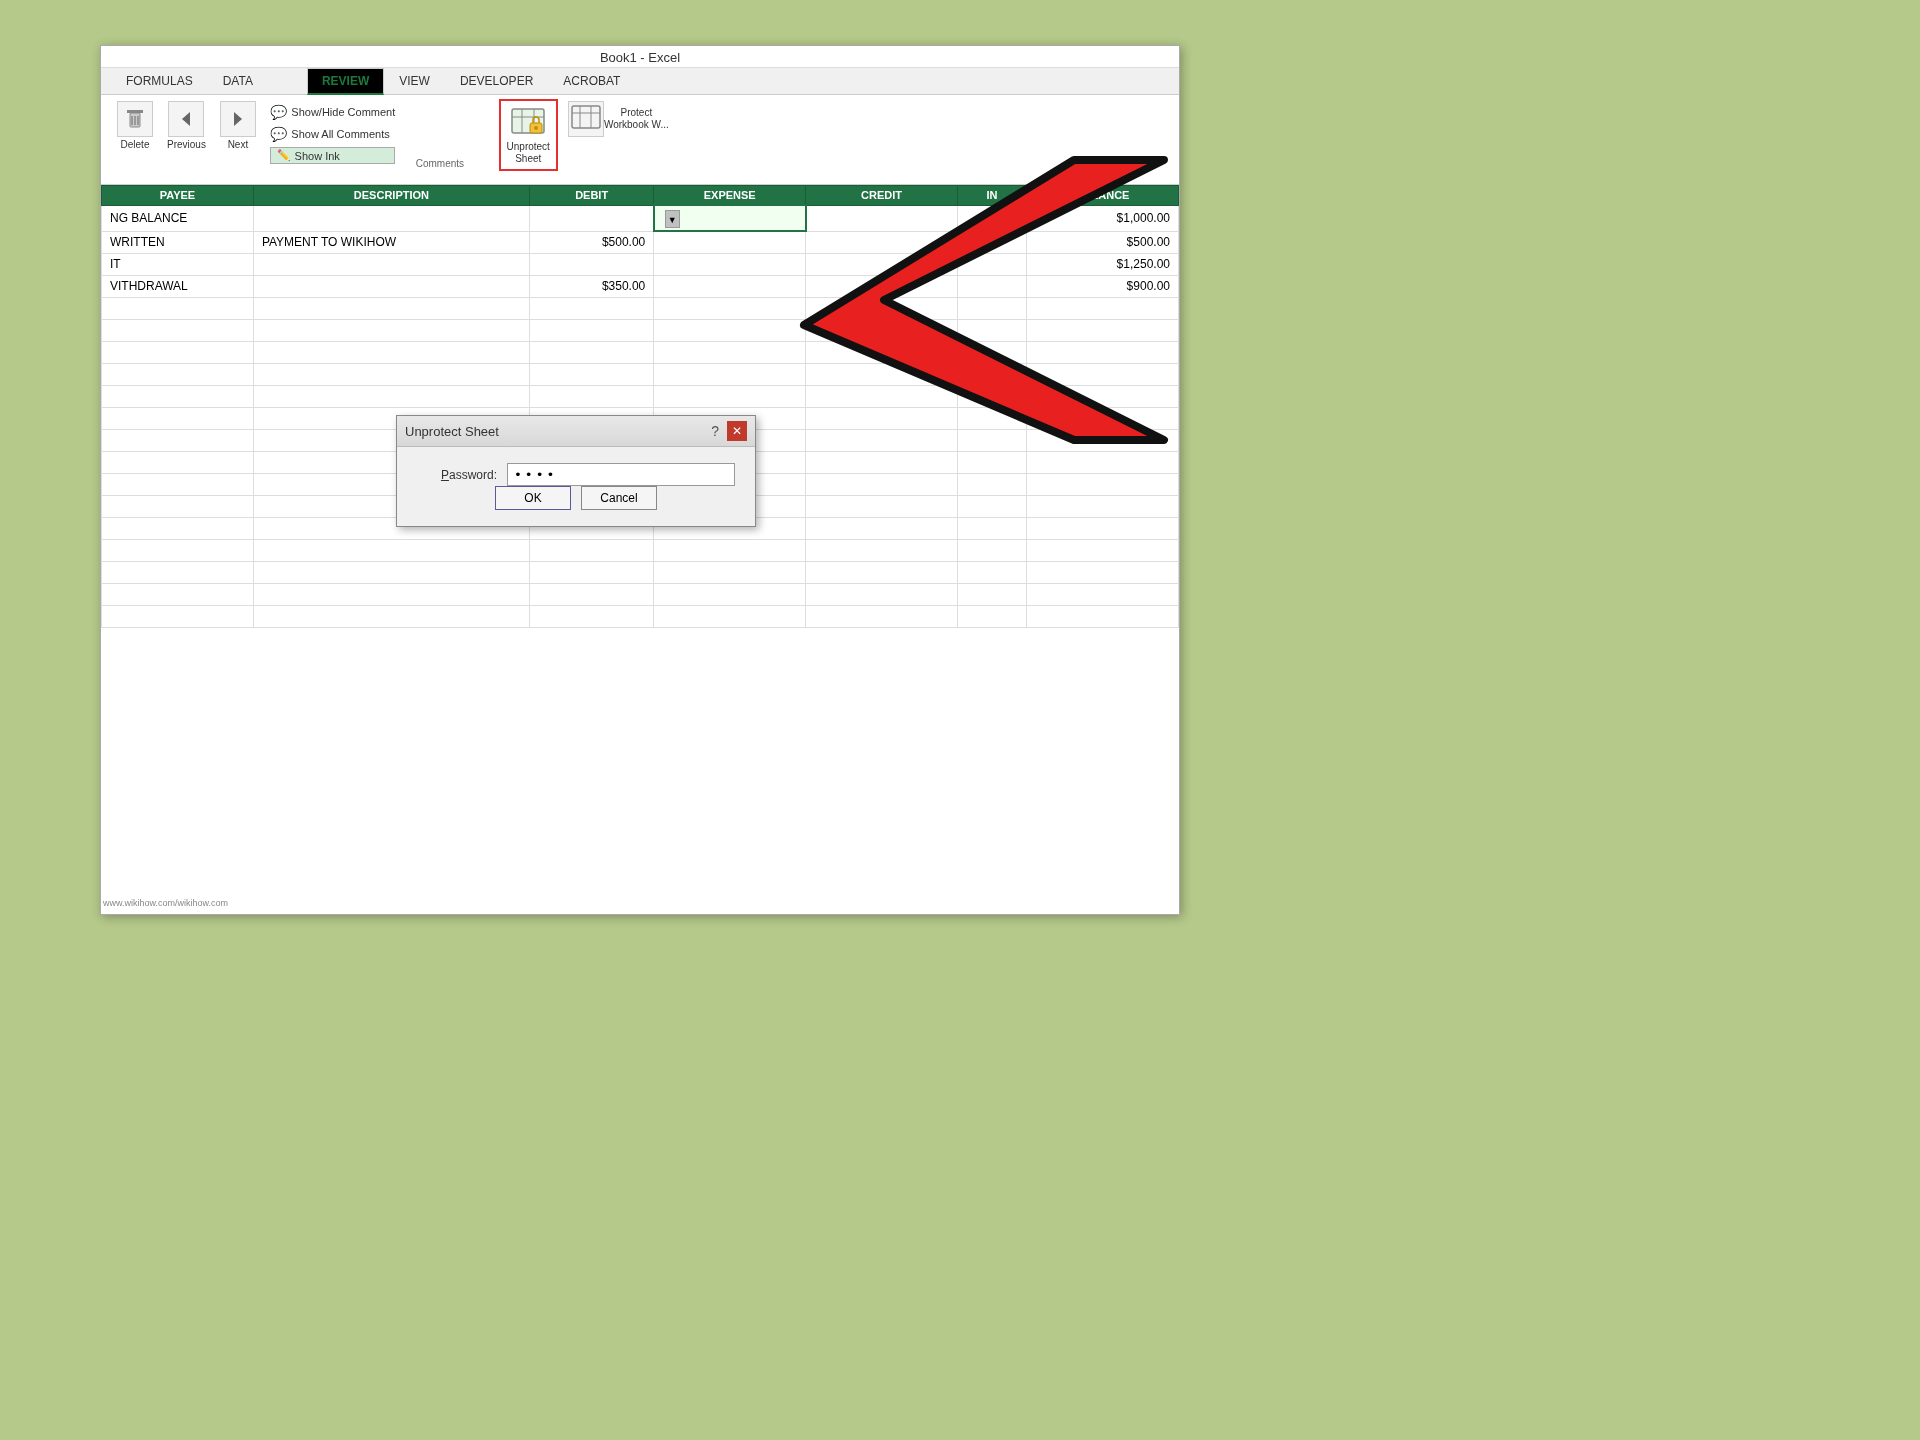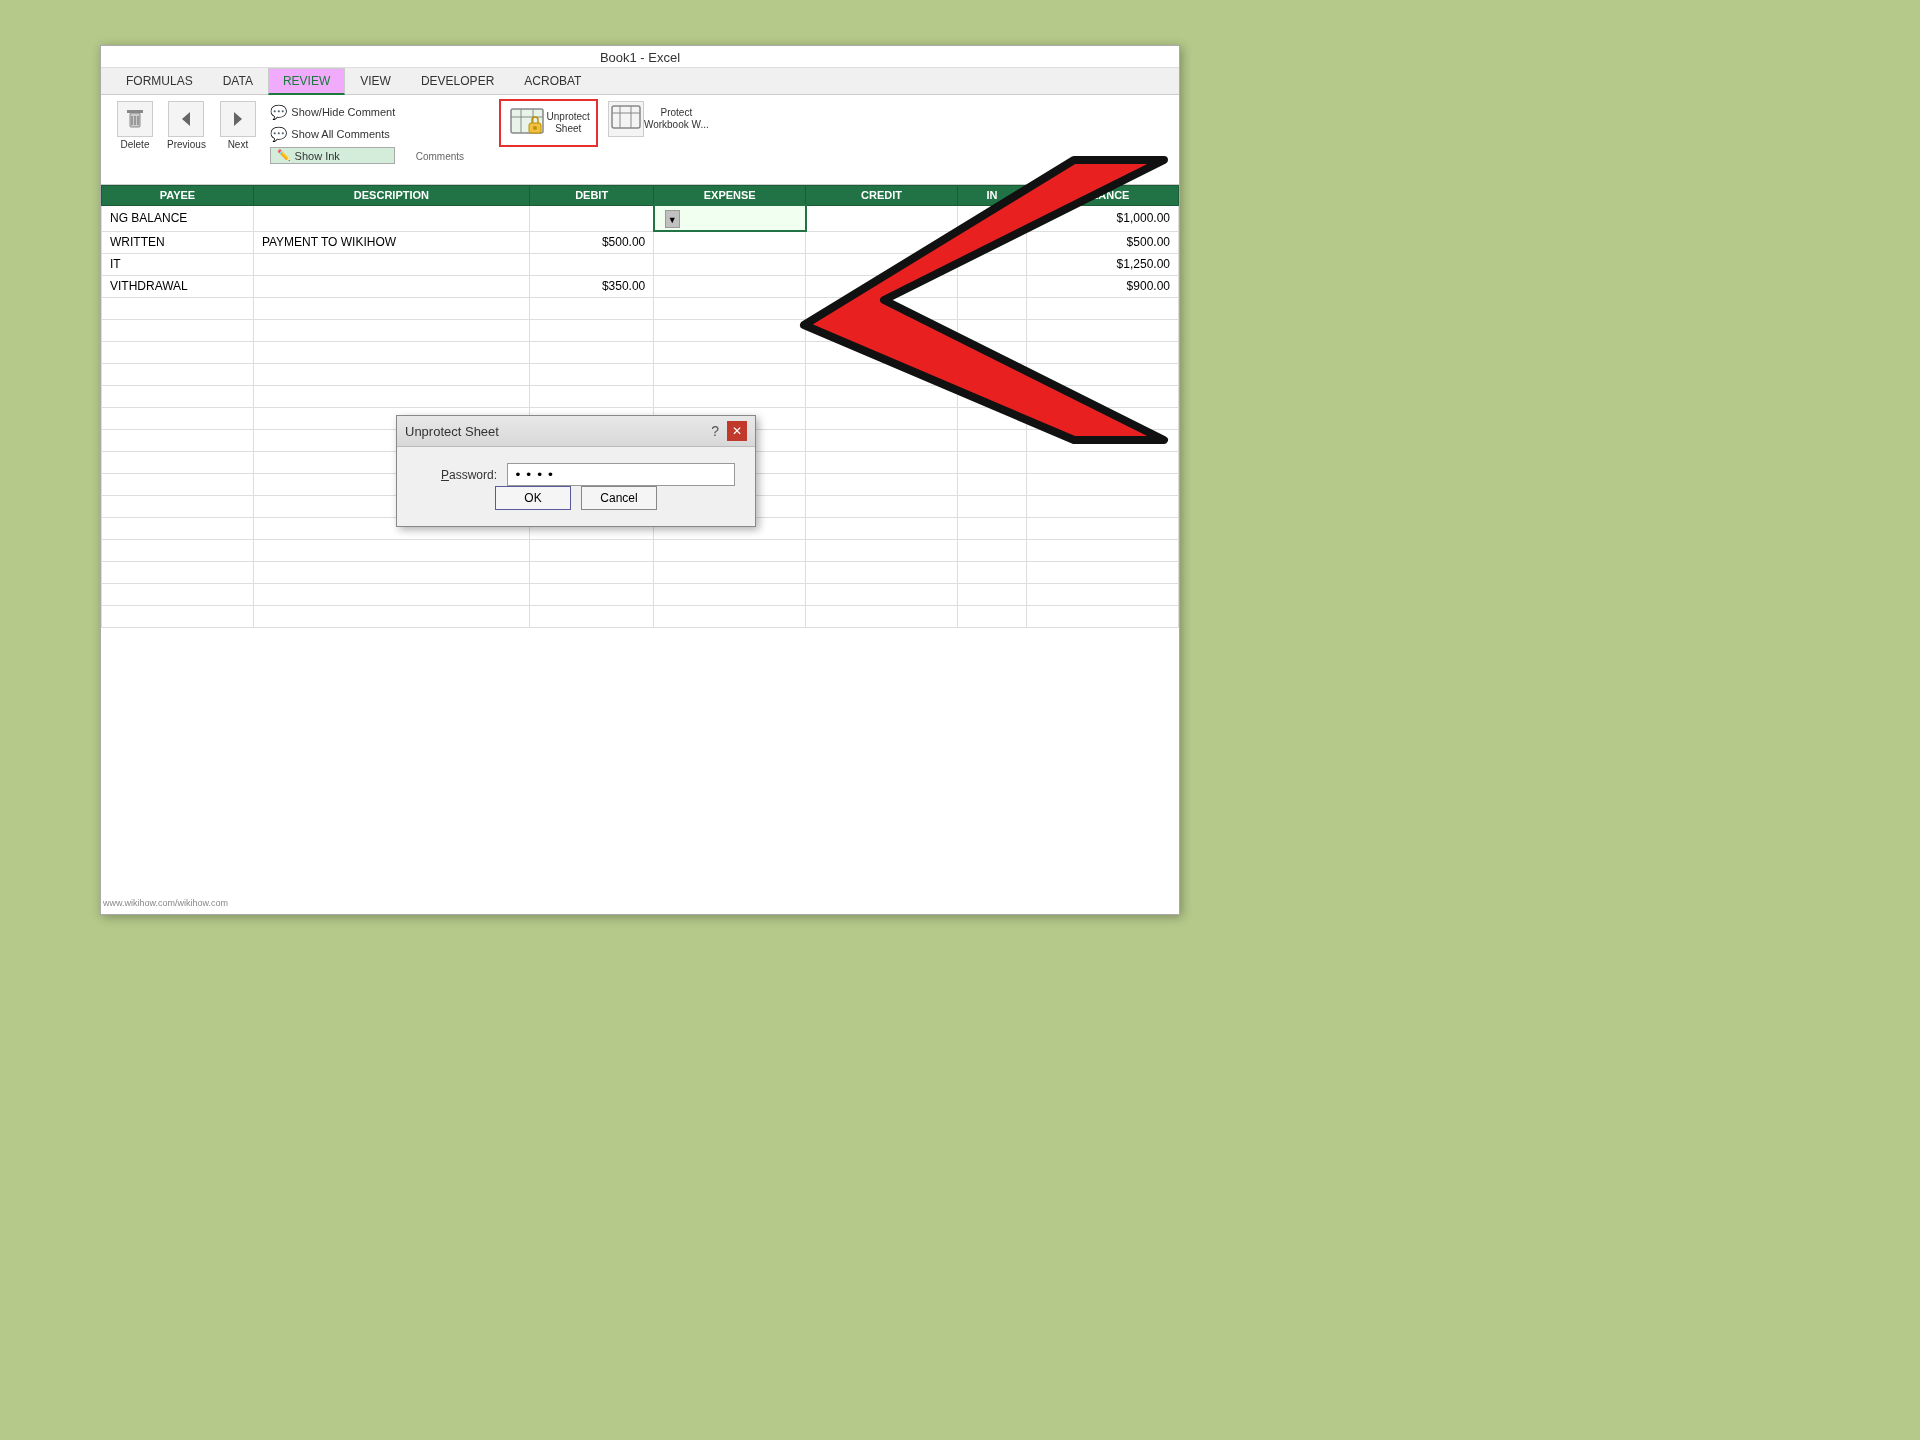--- a/index.html
+++ b/index.html
@@ -37,26 +37,27 @@
       padding: 0 10px;
     }
     .ribbon-tab {
       padding: 5px 14px;
       font-size: 12px;
       color: #333;
       cursor: pointer;
       border: 1px solid transparent;
     }
     .ribbon-tab.active {
-      background: #f0abfc;
+      background: #000000;
       border-color: #ccc #ccc #fff;
       color: #1a7a3c;
-      font-weight: normal;
+      font-weight: bold;
       border-bottom: 2px solid #1a7a3c;
       margin-bottom: -1px;
+      margin-left: 39px;
     }
     
     .ribbon-content {
       background: #fff;
       border-bottom: 1px solid #ccc;
       padding: 4px 10px 6px;
       min-height: 90px;
       position: relative;
     }
     .small-btn-col {
@@ -93,21 +94,21 @@
       display: flex;
       align-items: center;
       gap: 4px;
     }
     
     .unprotect-btn-highlighted {
       border: 2px solid #e63030;
       background: #fff;
       padding: 4px 6px;
       display: flex;
-      flex-direction: row;
+      flex-direction: column;
       align-items: center;
       cursor: pointer;
       position: relative;
     }
     .unprotect-icon {
       width: 40px;
       height: 36px;
       display: flex;
       align-items: center;
       justify-content: center;

